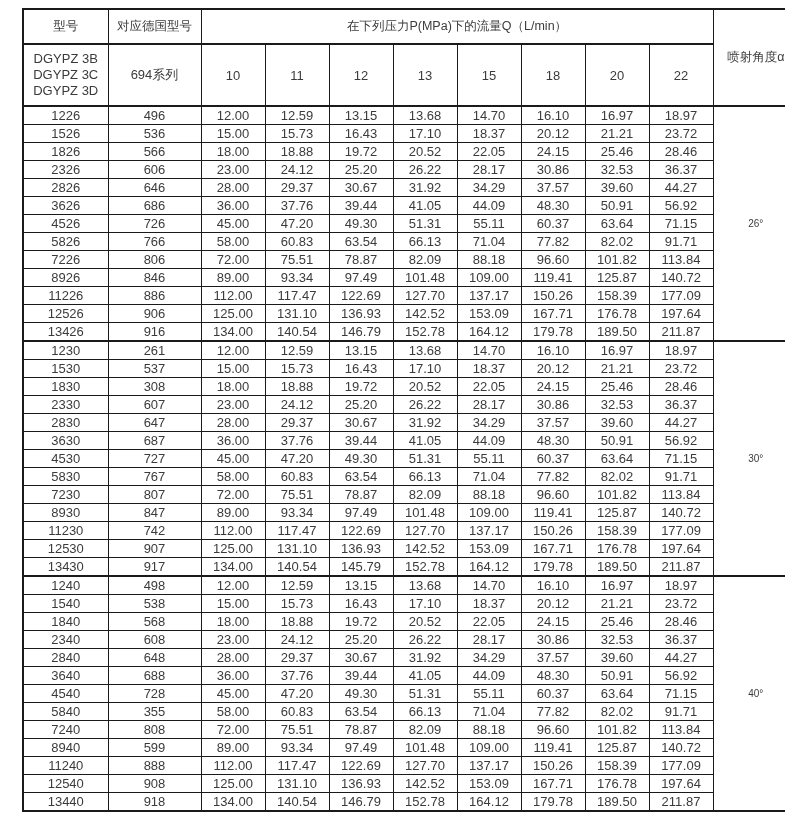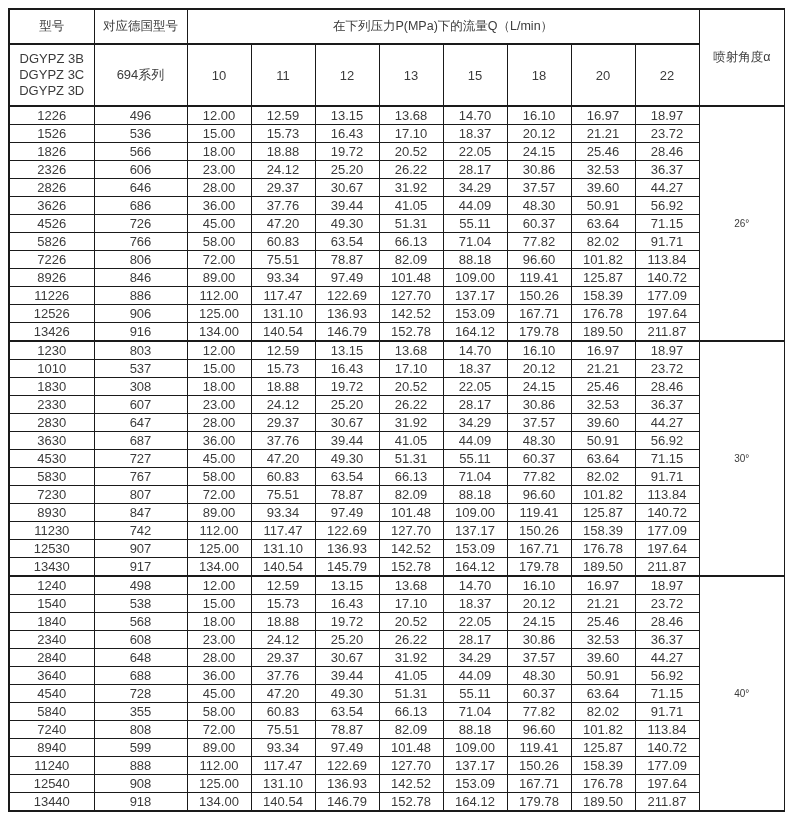--- a/index.html
+++ b/index.html
@@ -5,21 +5,21 @@
   html, body {
     margin: 0;
     padding: 0;
     background: #ffffff;
     width: 785px;
     height: 815px;
     font-family: "Liberation Sans", sans-serif;
     color: #3b3b3b;
   }
   .page {
-    padding: 8px 4px 0 8px;
+    padding: 8px 4px 0 22px;
   }
   table.flow-table {
     border-collapse: collapse;
     table-layout: fixed;
     width: 776px;
     border: 2px solid #1a1a1a;
   }
   table.flow-table th,
   table.flow-table td {
     border: 1px solid #1a1a1a;
@@ -259,33 +259,33 @@
           <td>140.54</td>
           <td>146.79</td>
           <td>152.78</td>
           <td>164.12</td>
           <td>179.78</td>
           <td>189.50</td>
           <td>211.87</td>
         </tr>
         <tr class="group-start">
           <td>1230</td>
-          <td>803</td>
+          <td>261</td>
           <td>12.00</td>
           <td>12.59</td>
           <td>13.15</td>
           <td>13.68</td>
           <td>14.70</td>
           <td>16.10</td>
           <td>16.97</td>
           <td>18.97</td>
           <td rowspan="13" class="angle-cell">30°</td>
         </tr>
         <tr>
-          <td>1010</td>
+          <td>1530</td>
           <td>537</td>
           <td>15.00</td>
           <td>15.73</td>
           <td>16.43</td>
           <td>17.10</td>
           <td>18.37</td>
           <td>20.12</td>
           <td>21.21</td>
           <td>23.72</td>
         </tr>

